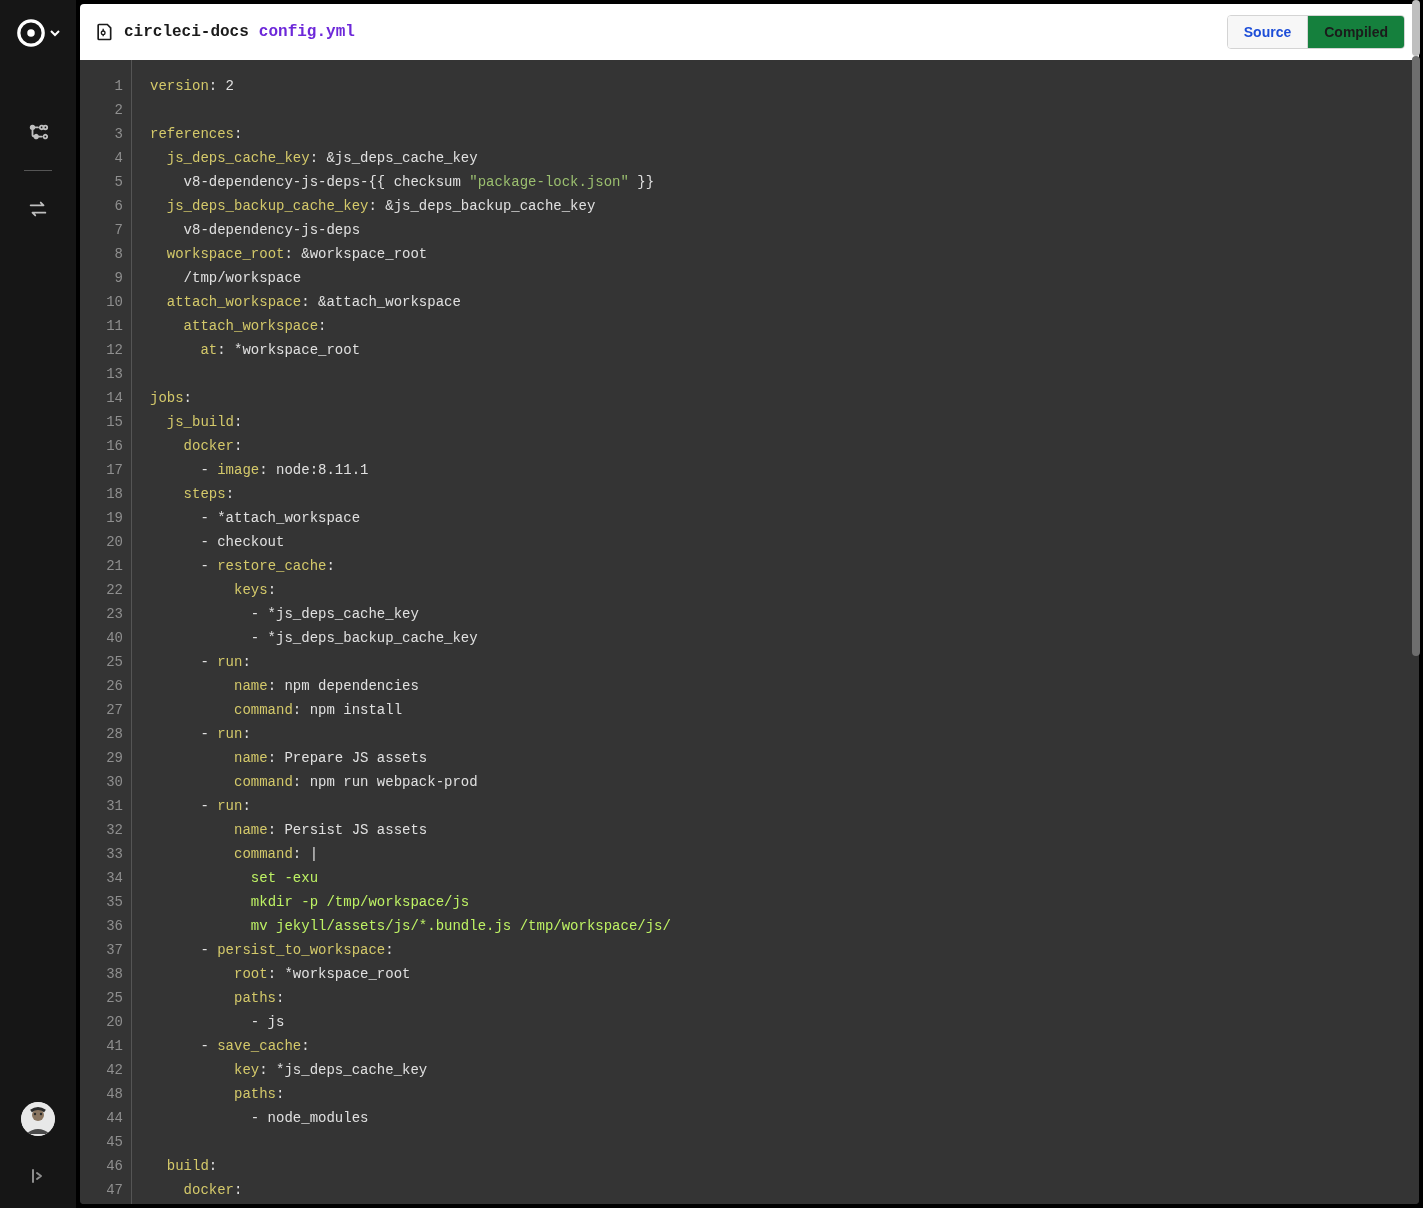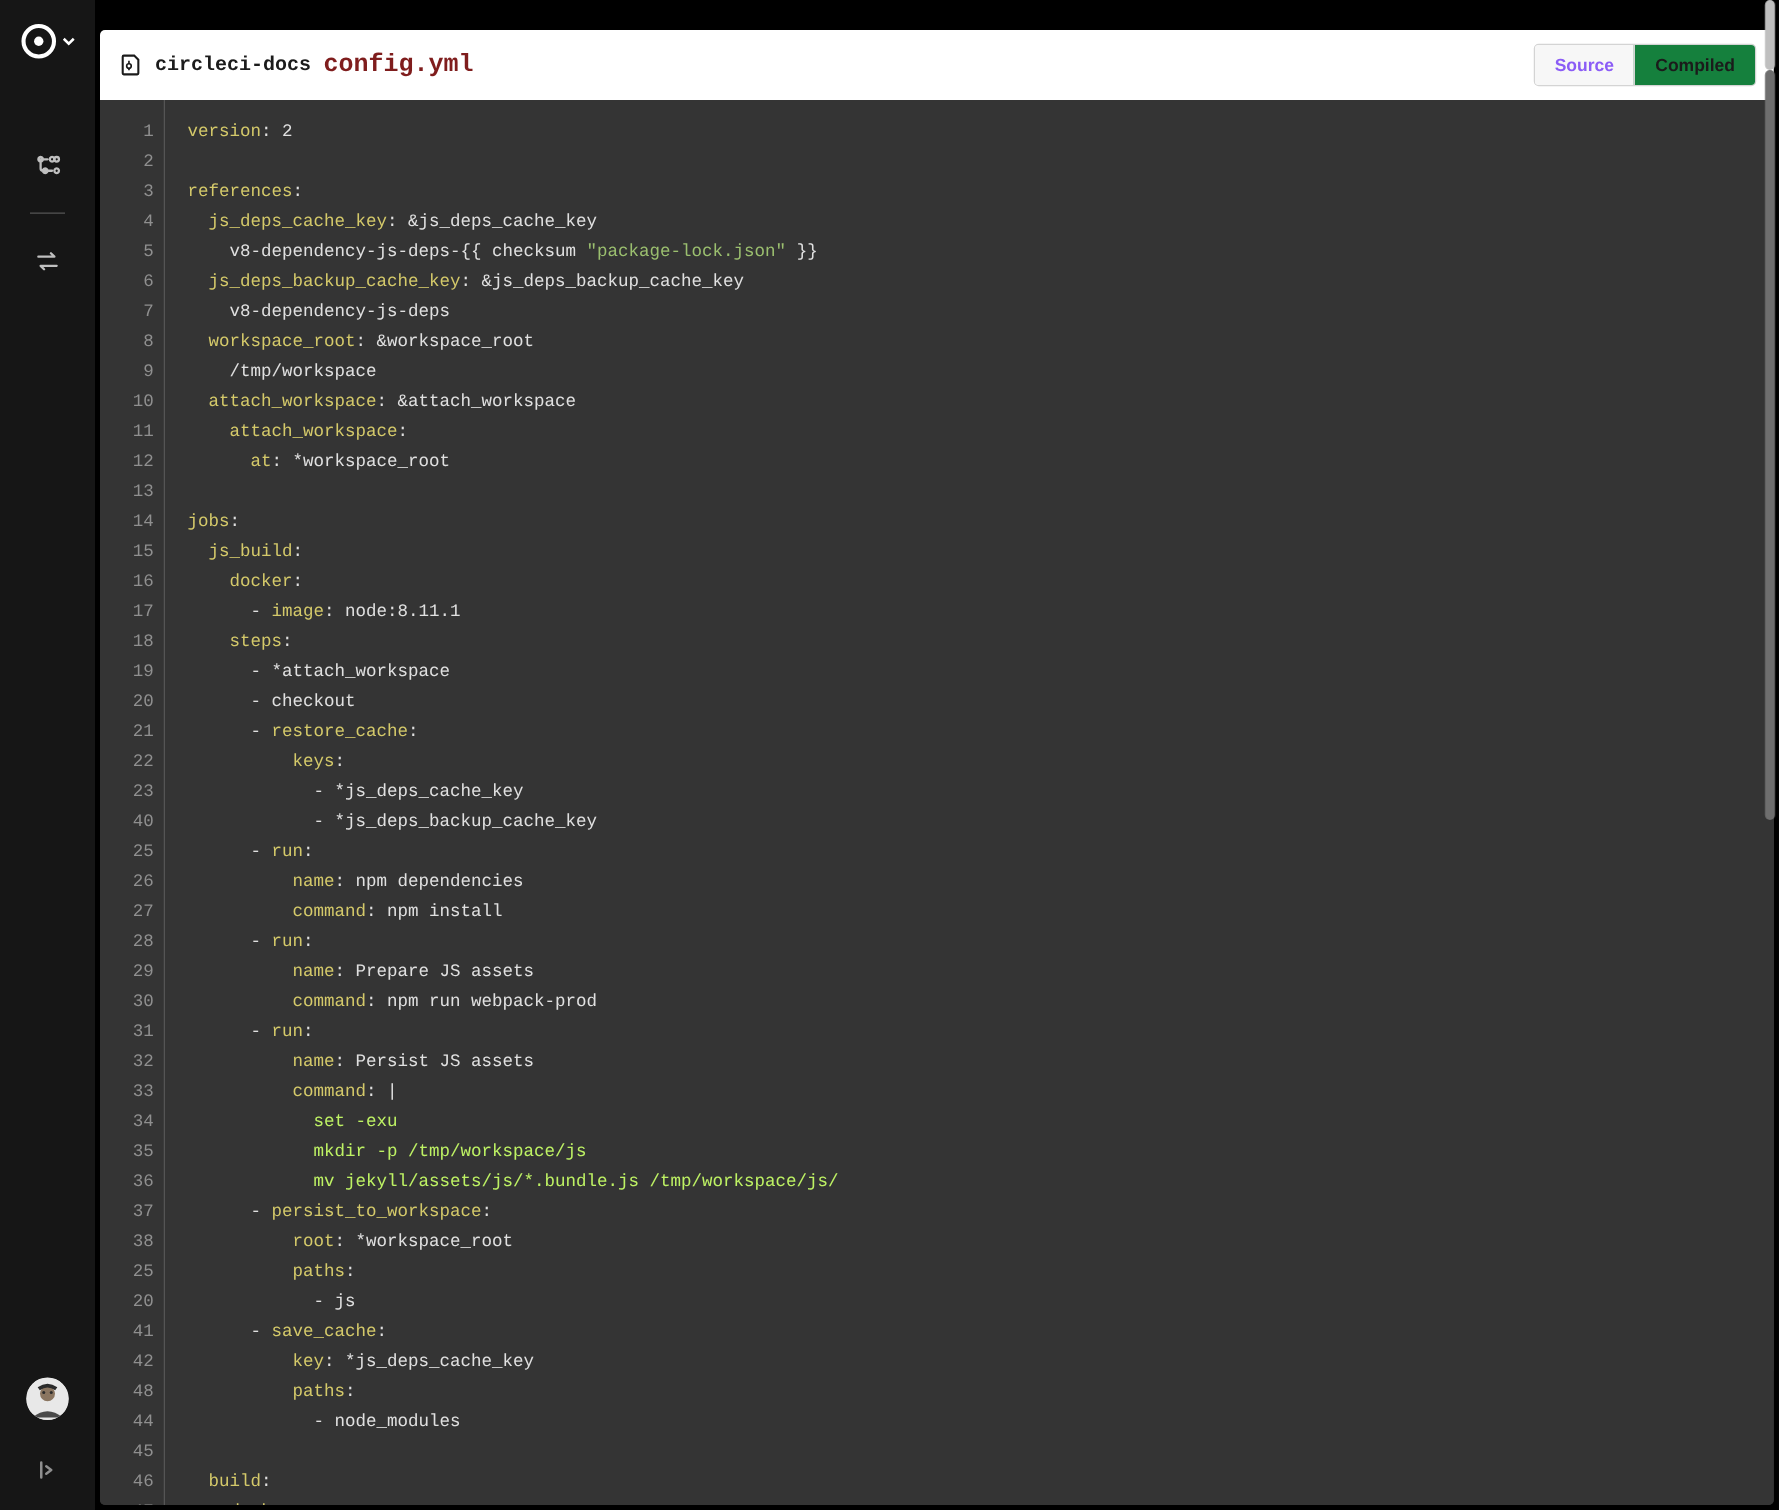--- a/index.html
+++ b/index.html
@@ -16,29 +16,29 @@
   .logo-wrap { display:flex; align-items:center; gap:3px; cursor:pointer; padding:6px 0; }
   .logo-circle { width:30px; height:30px; }
   .chevron { color:#fff; }
   .side-icon { width:40px; height:40px; display:flex; align-items:center; justify-content:center; cursor:pointer; border-radius:4px; }
   .side-divider { width:28px; height:1px; background:#555; margin:4px 0; }
   .avatar { width:34px; height:34px; border-radius:50%; background:#d8d8d8; display:flex; align-items:center; justify-content:center; overflow:hidden; cursor:pointer;}
 
   .main { flex:1; display:flex; flex-direction:column; background:#000; padding:4px; }
   .header {
     height:56px; background:#fff; border-radius:4px 4px 0 0; display:flex; align-items:center;
-    padding:0 14px; justify-content:space-between;margin-top:20px;
+    padding:0 14px; justify-content:space-between;
   }
   .header-left { display:flex; align-items:center; gap:10px; }
   .repo-icon { width:20px; height:20px; color:#1b1b1b; }
   .repo-name { font-weight:700; font-size:16px; color:#1b1b1b; font-family: "SFMono-Regular", Consolas, "Liberation Mono", Menlo, monospace; }
-  .file-name { font-weight:700; font-size:20px; color:#7f1d1d; font-family: "SFMono-Regular", Consolas, "Liberation Mono", Menlo, monospace; }
+  .file-name { font-weight:700; font-size:16px; color:#6d28d9; font-family: "SFMono-Regular", Consolas, "Liberation Mono", Menlo, monospace; }
   .toggle { display:flex; border:1px solid #d4d4d4; border-radius:4px; overflow:hidden; }
   .toggle button { border:none; background:#15803d; padding:8px 16px; font-size:14px; font-weight:600; cursor:pointer; color:#1b1b1b; }
-  .toggle button.inactive { color:#8b5cf6; background:#f7f7f7; }
+  .toggle button.inactive { color:#1d4ed8; background:#f7f7f7; }
   .toggle button + button { border-left:1px solid #d4d4d4; }
 
   .editor {
     flex:1; background:#343434; display:flex; overflow:hidden; border-radius:0 0 4px 4px;
     position:relative;
   }
   .gutter {
     width:52px; background:#343434; color:#8f8f8f; font-family: "SFMono-Regular", Consolas, "Liberation Mono", Menlo, monospace;
     font-size:14px; text-align:right; padding:14px 8px 0 0; line-height:24px; user-select:none;
     border-right:1px solid #555;

